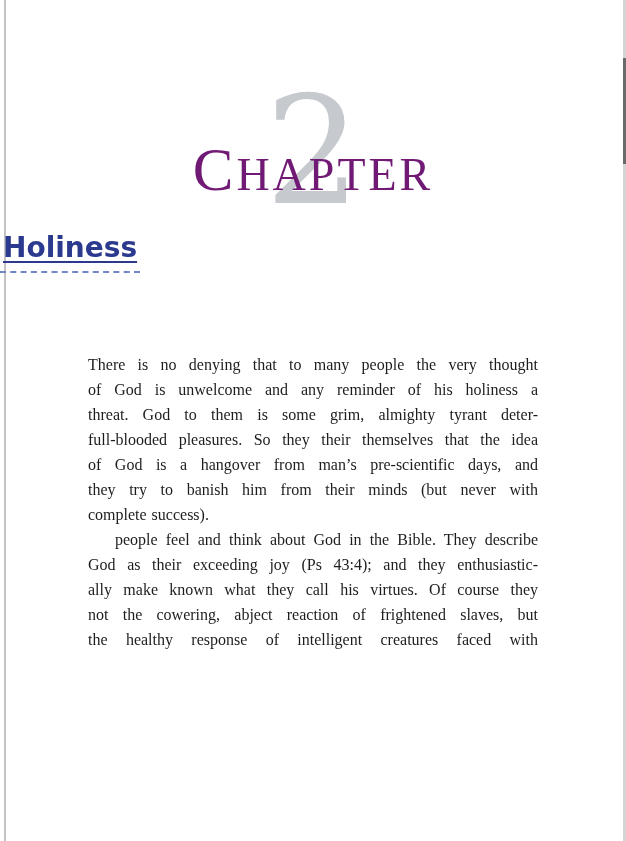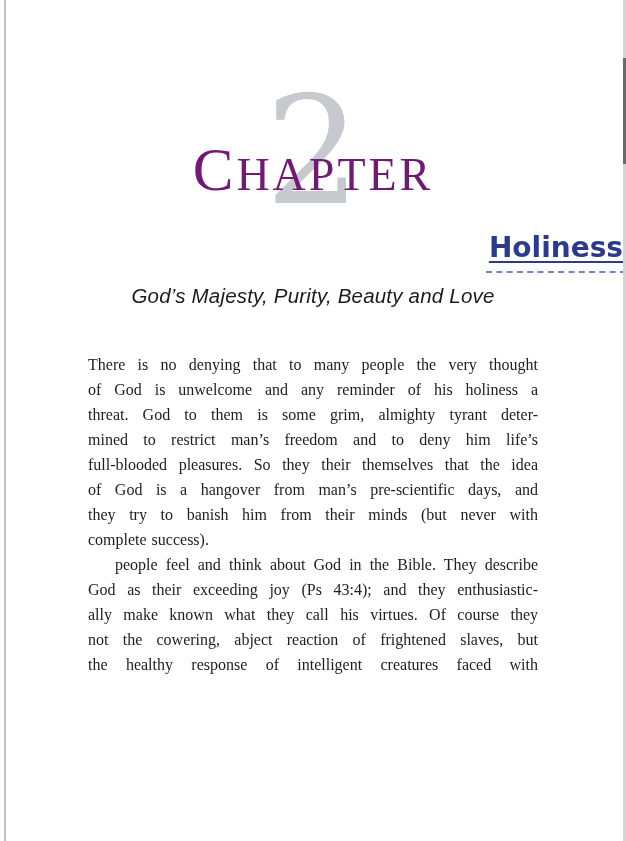--- a/index.html
+++ b/index.html
@@ -49,21 +49,21 @@
     font-weight: 400;
     letter-spacing: 3px;
     line-height: 1;
   }
   .chapter-word .initial { font-size: 61px; }
   .chapter-word .rest    { font-size: 46px; }
   
   .chapter-title {
     position: absolute;
     top: 232px; left: 0; right: 0;
-    text-align: right;
+    text-align: left;
     font-family: "DejaVu Sans", sans-serif;
     font-weight: bold;
     font-size: 28px;
     line-height: 1.15;
   }
   .title-link {
     display: inline-block;
     text-decoration: underline;
     text-decoration-thickness: 2px;
     text-underline-offset: 4px;
@@ -112,28 +112,26 @@
   <div class="page-left-border" style="background-color: rgb(195, 195, 195);"></div>
 
   <div class="chapter-number" style="color: rgb(198, 201, 206);">2</div>
 
   <h1 class="chapter-word" style="color: #701a75;"><span class="initial">C</span><span class="rest">HAPTER</span></h1>
 
   <h2 class="chapter-title">
     <a class="title-link" style="color: rgb(43, 58, 142); border-bottom-color: rgb(114, 133, 201);">Holiness</a>
   </h2>
 
-  <h3 class="chapter-subtitle" style="color: rgb(27, 27, 29);">God’s Majesty, Purity, Beauty and Love</h3>
 
   <section class="body-text" style="color: rgb(29, 29, 31);">
     <p class="para para-flush-last">
         <span class="line">There is no denying that to many people the very thought</span>
         <span class="line">of God is unwelcome and any reminder of his holiness a</span>
         <span class="line">threat. God to them is some grim, almighty tyrant deter-</span>
-        <span class="line">mined to restrict man’s freedom and to deny him life’s</span>
         <span class="line">full-blooded pleasures. So they their themselves that the idea</span>
         <span class="line">of God is a hangover from man’s pre-scientific days, and</span>
         <span class="line">they try to banish him from their minds (but never with</span>
         <span class="line">complete success).</span>
       </p>
     <p class="para indent-first">
         <span class="line">people feel and think about God in the Bible. They describe</span>
         <span class="line">God as their exceeding joy (Ps 43:4); and they enthusiastic-</span>
         <span class="line">ally make known what they call his virtues. Of course they</span>
         <span class="line">not the cowering, abject reaction of frightened slaves, but</span>

